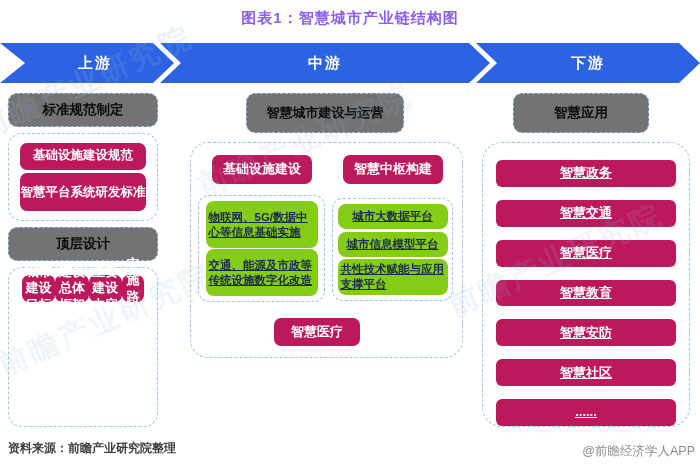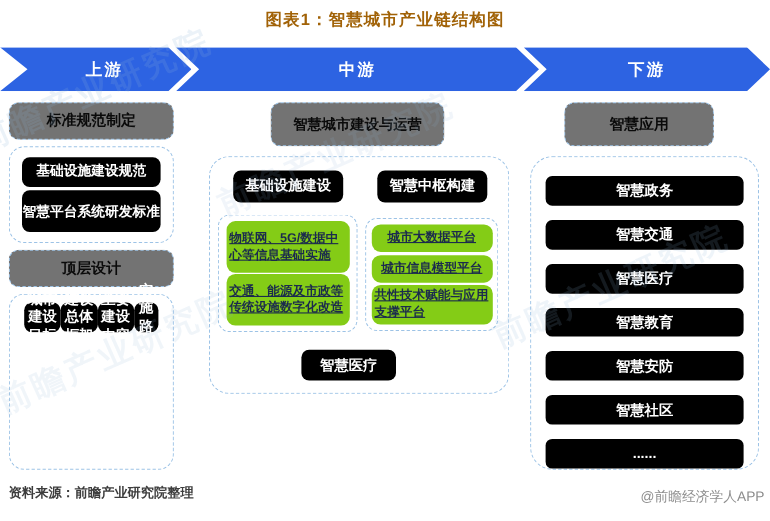--- a/index.html
+++ b/index.html
@@ -6,21 +6,21 @@
   html,body { background:#ffffff; }
   body {
     font-family: "Liberation Sans", "DejaVu Sans", sans-serif;
     width:700px; height:474px; position:relative; overflow:hidden; color:#111;
   }
   .page { position:absolute; inset:0; }
 
   
   .title {
     position:absolute; top:9px; left:0; width:700px;
-    text-align:center; font-size:15px; font-weight:bold; color:#a16207;
+    text-align:center; font-size:15px; font-weight:bold; color:#8b5cf6;
     letter-spacing:1px;
   }
 
   
   .banner { position:absolute; top:43px; left:0; width:644px; height:40px; }
   .seg {
     position:absolute; top:0; height:40px; background:#2d63e2;
     display:flex; align-items:center; justify-content:center;
     color:#fff; font-size:15px; font-weight:bold; letter-spacing:2px;
   }
@@ -34,21 +34,21 @@
 
   
   .dashed-box {
     position:absolute; background:#737373;
     border:1.6px dashed #9dc3e6; border-radius:9px;
     display:flex; align-items:center; justify-content:center;
     font-weight:bold; color:#0a0a0a; text-align:center;
   }
   .dashed-group { position:absolute; border:1.6px dashed #9dc3e6; border-radius:14px; background:transparent; }
   .btn {
-    background:#000000; color:#ffffff; font-weight:bold;
+    background:#be185d; color:#ffffff; font-weight:bold;
     border-radius:7px; display:flex; align-items:center; justify-content:center;
     text-align:center; line-height:1.25;
   }
   .litebox {
     background:#84cc16; color:#1b2b4d; font-weight:bold;
     border-radius:8px; display:flex; align-items:center; justify-content:center;
     text-align:left; line-height:1.3; padding:1px 3px;text-decoration:underline;
   }
 
   
@@ -75,21 +75,21 @@
   .mid-sub-b { position:absolute; left:141px; top:55px; width:121px; height:103px; border-radius:11px;
     display:flex; flex-direction:column; justify-content:space-evenly; align-items:center; padding:3px 5px; }
   .mid-sub-b .litebox { width:110px; font-size:11.5px; }
   .mid-b1 { height:25px; } .mid-b2 { height:25px; } .mid-b3 { height:36px; }
   .mid-btn-ops { position:absolute; left:83px; top:175px; width:86px; height:28px; font-size:13px; }
 
   
   .down-header { left:513px; top:93px; width:136px; height:40px; font-size:13.5px; }
   .down-container { left:482px; top:142px; width:208px; height:285px; border-radius:20px;
     display:flex; flex-direction:column; align-items:center; padding-top:17px; gap:13px; }
-  .down-container .btn { width:180px; height:39px; font-size:13px; border-radius:6px; }
+  .down-container .btn { width:180px; height:39px; font-size:13px; border-radius:6px;text-decoration:underline; }
 
   
   .src { position:absolute; left:8px; top:440px; font-size:12px; font-weight:bold; color:#3d3d3d; }
   .credit { position:absolute; right:5px; top:443px; font-size:12.5px; color:#8e8e8e; }
 
   
   .wm {
     position:absolute; font-size:30px; font-weight:bold; color:#8fb4d9;
     opacity:0.17; transform:rotate(-24deg); white-space:nowrap;
     pointer-events:none; z-index:6; letter-spacing:3px;

